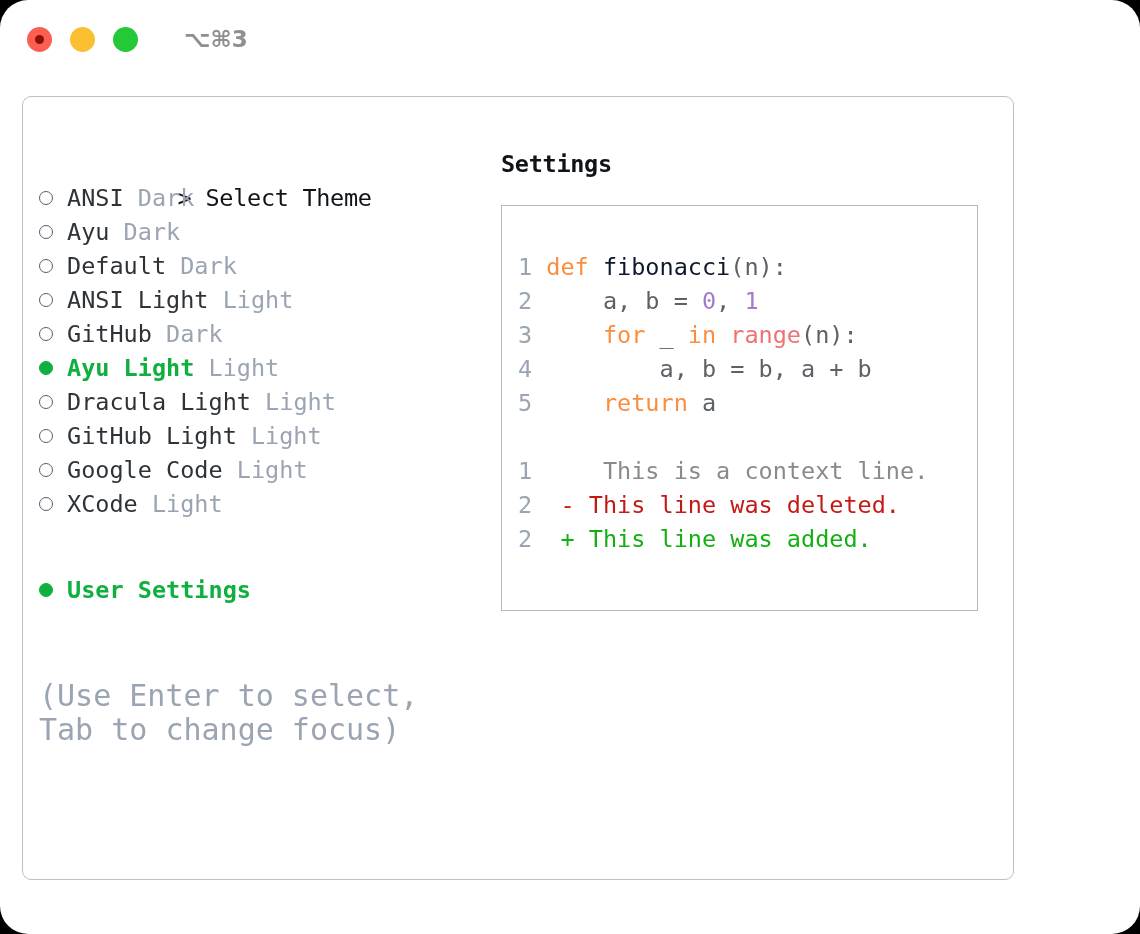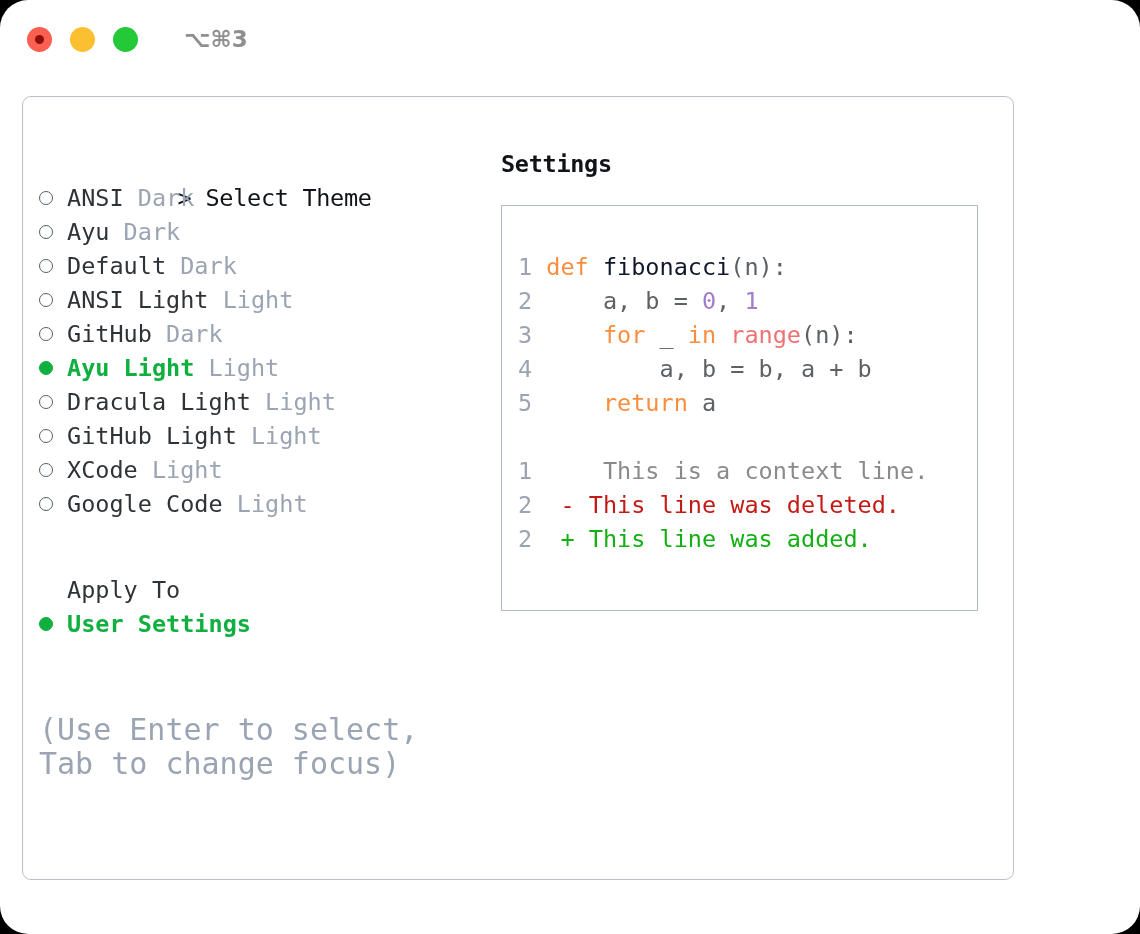--- a/index.html
+++ b/index.html
@@ -225,27 +225,26 @@
 
         <div id="theme-list">
             <div class="row"><span class="marker"><span class="bullet off"></span></span><span class="name">ANSI</span><span class="tag"> Dark</span></div>
             <div class="row"><span class="marker"><span class="bullet off"></span></span><span class="name">Ayu</span><span class="tag"> Dark</span></div>
             <div class="row"><span class="marker"><span class="bullet off"></span></span><span class="name">Default</span><span class="tag"> Dark</span></div>
             <div class="row"><span class="marker"><span class="bullet off"></span></span><span class="name">ANSI Light</span><span class="tag"> Light</span></div>
             <div class="row"><span class="marker"><span class="bullet off"></span></span><span class="name">GitHub</span><span class="tag"> Dark</span></div>
             <div class="row"><span class="marker"><span class="bullet on"></span></span><span class="name sel">Ayu Light</span><span class="tag"> Light</span></div>
             <div class="row"><span class="marker"><span class="bullet off"></span></span><span class="name">Dracula Light</span><span class="tag"> Light</span></div>
             <div class="row"><span class="marker"><span class="bullet off"></span></span><span class="name">GitHub Light</span><span class="tag"> Light</span></div>
+            <div class="row"><span class="marker"><span class="bullet off"></span></span><span class="name">Google Code</span><span class="tag"> Light</span></div>
             <div class="row"><span class="marker"><span class="bullet off"></span></span><span class="name">XCode</span><span class="tag"> Light</span></div>
-            <div class="row"><span class="marker"><span class="bullet off"></span></span><span class="name">Google Code</span><span class="tag"> Light</span></div>
           </div>
 
         <div class="spacer-lg"></div>
 
-        <div class="section-label">Apply To</div>
 
         <div id="apply-list">
             <div class="row"><span class="marker"><span class="bullet on"></span></span><span class="name sel">User Settings</span></div>
           </div>
 
         <div class="spacer-md"></div>
 
         <div class="hint">(Use Enter to select, Tab to change focus)</div>
       </div>
 

